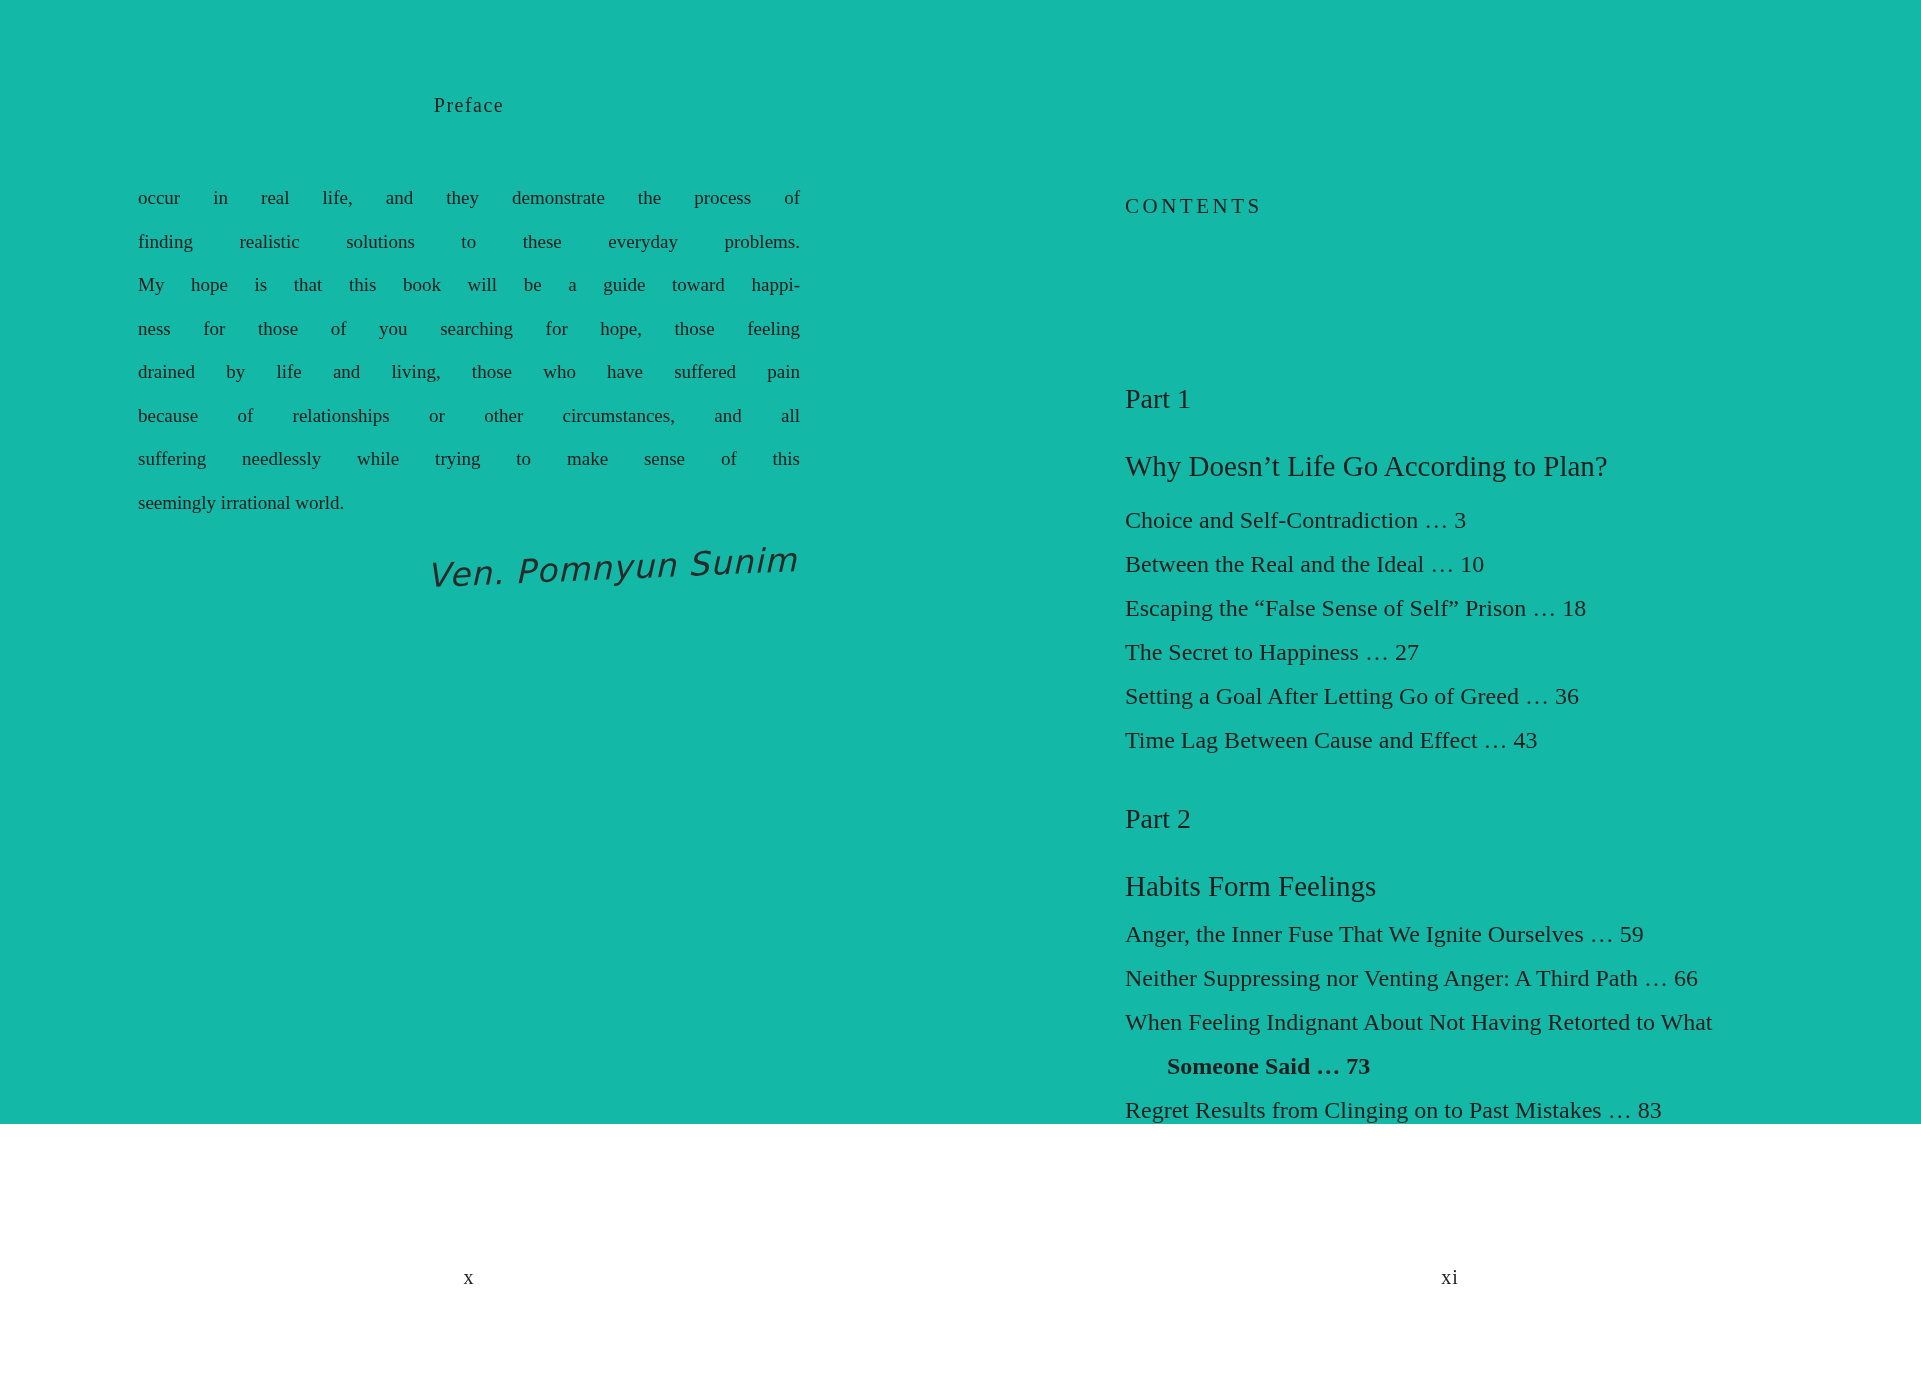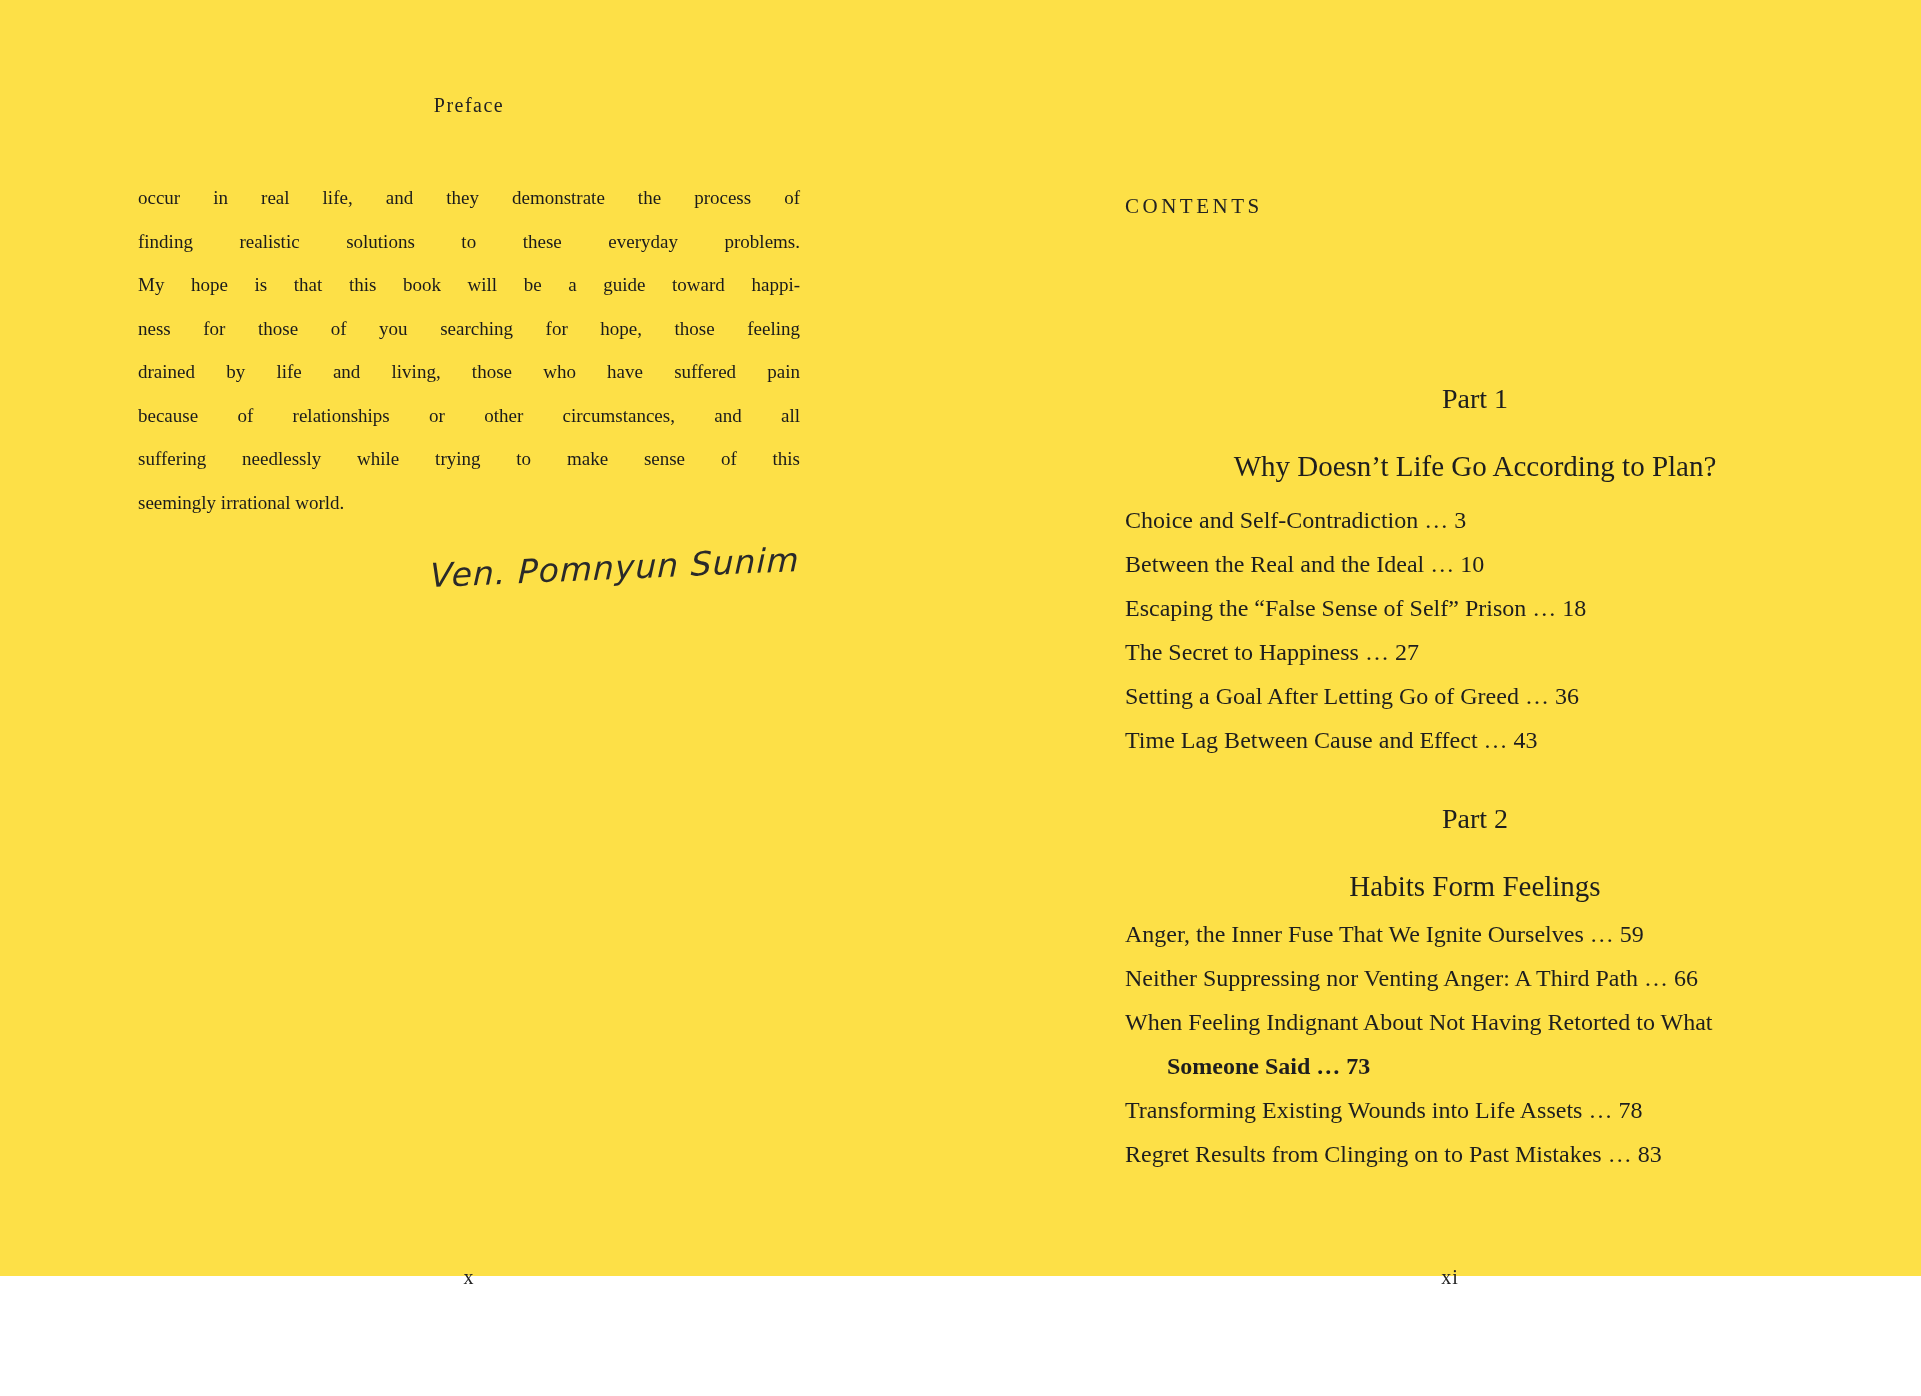--- a/index.html
+++ b/index.html
@@ -5,22 +5,22 @@
   html, body { margin: 0; padding: 0; }
   body {
     width: 1921px; height: 1396px;
     background: #ffffff;
     color: #1e1e1e;
     font-family: "Liberation Serif", serif;
     position: relative;
     overflow: hidden;
   }
   .page {
-    position: absolute; top: 0; height: 1276px;
-    background: #fde047;
+    position: absolute; top: 0; height: 1124px;
+    background: #14b8a6;
     padding-left: 28px;
   }
   #page-left  { left: 0;     width: 960px; }
   #page-right { left: 960px; width: 961px; }
 
   
   .running-header {
     position: absolute; left: 138px; top: 94px; width: 662px;
     text-align: center;
     font-size: 20px; letter-spacing: 1.5px;
@@ -55,21 +55,21 @@
   }
   #page-left  .folio { left: 138px; width: 662px; }
   #page-right .folio { left: 165px; width: 650px; }
 
   
   .contents-title {
     position: absolute; left: 165px; top: 194px; width: 650px;
     font-size: 21px; letter-spacing: 3.5px;
     color: #222;
   }
-  .part-heading { position: absolute; left: 165px; width: 700px; text-align: center; }
+  .part-heading { position: absolute; left: 165px; width: 700px; }
   #part-heading-1 { top: 378px; }
   #part-heading-2 { top: 798px; }
   .part-label { font-size: 28px; line-height: 42px; }
   .part-title { font-size: 29px; line-height: 44px; margin-top: 24px; }
 
   .toc-list { position: absolute; left: 165px; width: 700px; font-size: 24px; line-height: 44px; }
   #toc-list-1 { top: 498px; }
   #toc-list-2 { top: 912px; }
   .toc-line { white-space: nowrap; }
   .toc-line.continuation { padding-left: 42px; font-weight: bold; }
@@ -138,21 +138,18 @@
         <div class="toc-line">Anger, the Inner Fuse That We Ignite Ourselves … 59</div>
       </div>
       <div class="toc-entry">
         <div class="toc-line">Neither Suppressing nor Venting Anger: A Third Path … 66</div>
       </div>
       <div class="toc-entry">
         <div class="toc-line">When Feeling Indignant About Not Having Retorted to What</div>
         <div class="toc-line continuation">Someone Said … 73</div>
       </div>
       <div class="toc-entry">
-        <div class="toc-line">Transforming Existing Wounds into Life Assets … 78</div>
-      </div>
-      <div class="toc-entry">
         <div class="toc-line">Regret Results from Clinging on to Past Mistakes … 83</div>
       </div>
     </div>
 
   <div class="folio">xi</div>
 </div>
 
 </body></html>

